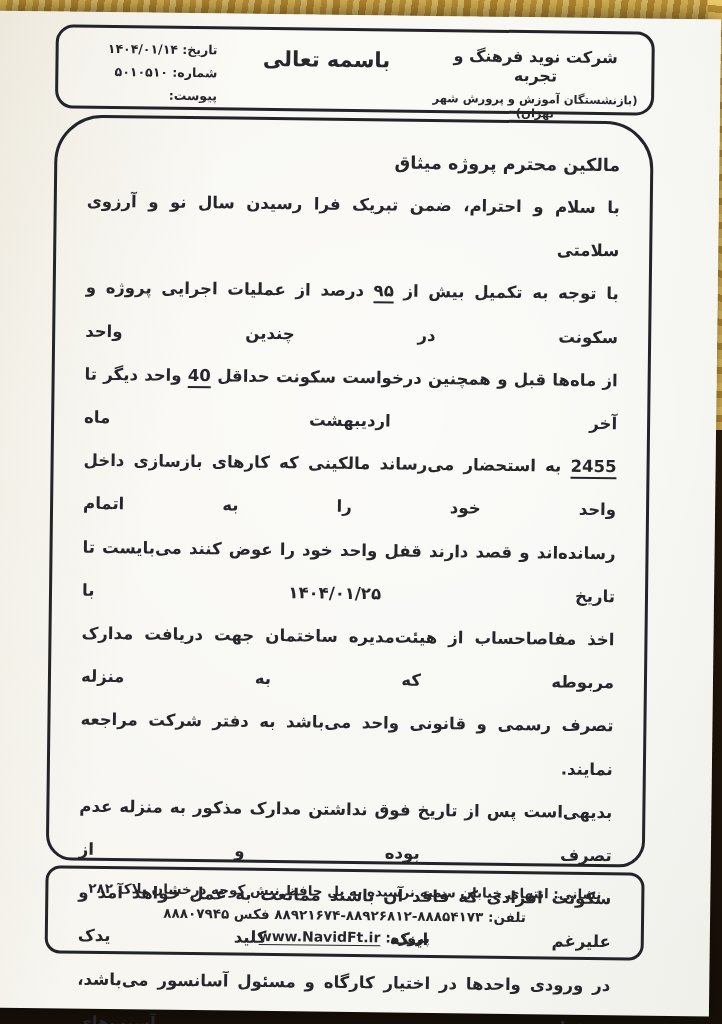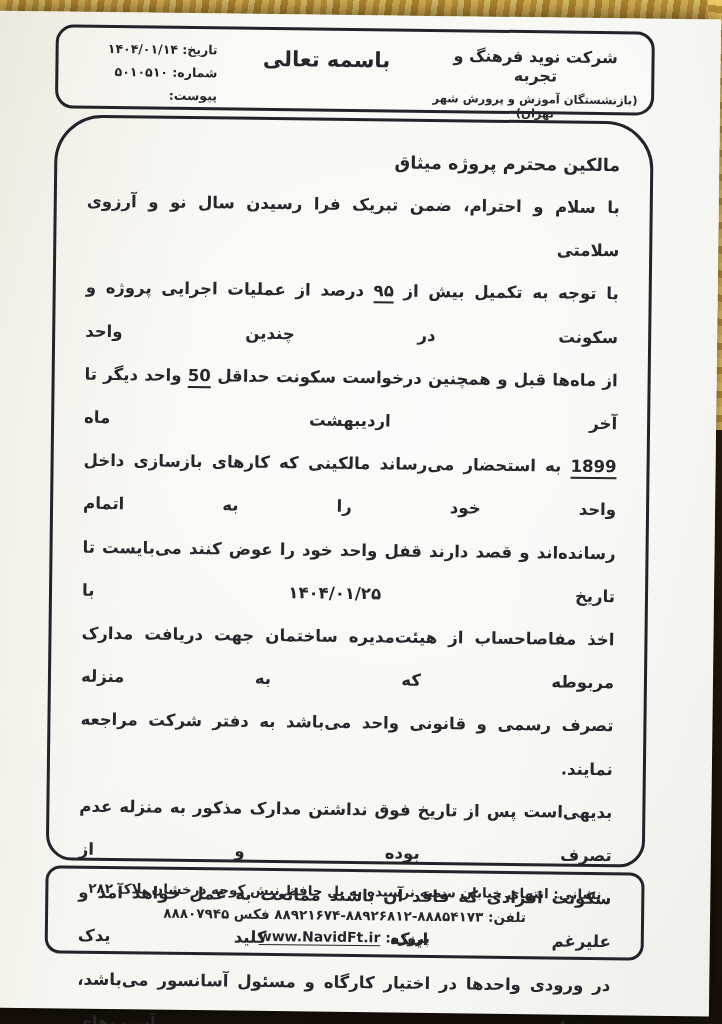--- a/index.html
+++ b/index.html
@@ -81,22 +81,22 @@
         <div class="meta-line">شماره: ۵۰۱۰۵۱۰</div>
         <div class="meta-line">پیوست:</div>
       </div>
     </div>
 
     <div class="body-box">
       <div class="letter-title">مالکین محترم پروژه میثاق</div>
       <div>
           <div class="line para-end">با سلام و احترام، ضمن تبریک فرا رسیدن سال نو و آرزوی سلامتی</div>
           <div class="line">با توجه به تکمیل بیش از <u>۹۵</u> درصد از عملیات اجرایی پروژه و سکونت در چندین واحد</div>
-          <div class="line">از ماه‌ها قبل و همچنین درخواست سکونت حداقل <u>50</u> واحد دیگر تا آخر اردیبهشت ماه</div>
-          <div class="line"><u>1899</u> به استحضار می‌رساند مالکینی که کارهای بازسازی داخل واحد خود را به اتمام</div>
+          <div class="line">از ماه‌ها قبل و همچنین درخواست سکونت حداقل <u>40</u> واحد دیگر تا آخر اردیبهشت ماه</div>
+          <div class="line"><u>2455</u> به استحضار می‌رساند مالکینی که کارهای بازسازی داخل واحد خود را به اتمام</div>
           <div class="line">رسانده‌اند و قصد دارند قفل واحد خود را عوض کنند می‌بایست تا تاریخ ۱۴۰۴/۰۱/۲۵ با</div>
           <div class="line">اخذ مفاصاحساب از هیئت‌مدیره ساختمان جهت دریافت مدارک مربوطه که به منزله</div>
           <div class="line para-end">تصرف رسمی و قانونی واحد می‌باشد به دفتر شرکت مراجعه نمایند.</div>
           <div class="line">بدیهی‌است پس از تاریخ فوق نداشتن مدارک مذکور به منزله عدم تصرف بوده و از</div>
           <div class="line">سکونت افرادی که فاقد آن باشند ممانعت به عمل خواهد آمد و علیرغم اینکه کلید یدک</div>
           <div class="line">در ورودی واحدها در اختیار کارگاه و مسئول آسانسور می‌باشد، مسئولیت آسیب‌های</div>
         </div>
 
     </div>
 

